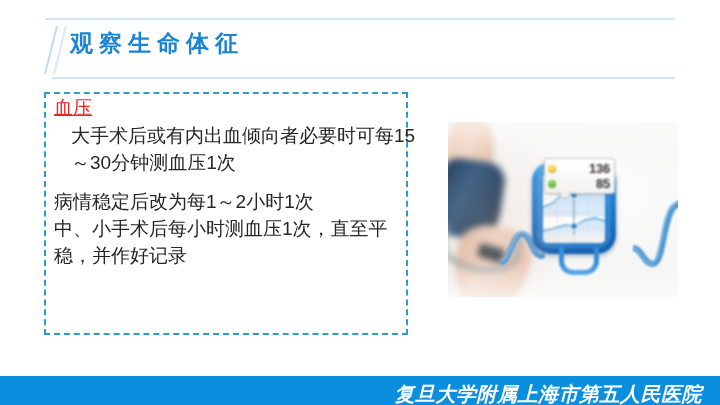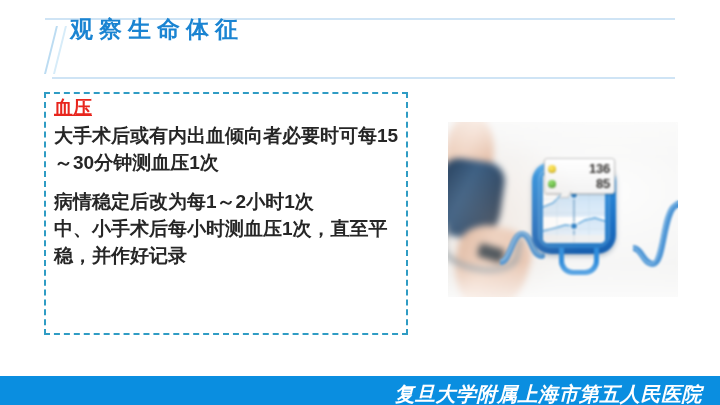--- a/index.html
+++ b/index.html
@@ -53,21 +53,21 @@
     background: #bcdcf2;
     transform: skewX(-14deg);
     transform-origin: bottom left;
   }
   .header-slash span.s1 { left: 0px; }
   .header-slash span.s2 { left: 9px; background: #d7ecf9; }
 
   .page-title {
     position: absolute;
     left: 70px;
-    top: 14px;
+    top: 28px;
     font-size: 23px;
     font-weight: bold;
     color: #1a84d2;
     letter-spacing: 6px;
     line-height: 30px;
     white-space: nowrap;
   }
 
   
   .content-box {
@@ -77,38 +77,37 @@
     width: 364px;
     height: 243px;
     border: 2px dashed #2f9cc4;
     box-sizing: border-box;
   }
   .body-text {
     position: absolute;
     left: 54px;
     top: 95px;
     width: 360px;
-    font-weight: bold;
   }
   .subhead {
     font-size: 19px;
     color: #e8251d;
     line-height: 26px;
     text-decoration: underline;
     text-decoration-color: #e8251d;
     text-underline-offset: 1px;
     white-space: nowrap;
   }
   .para {
     font-size: 19px;
     color: #262626;
     line-height: 27px;
     letter-spacing: 0px;
   }
-  .para.p1 { margin-top: 1px; width: 352px; }
+  .para.p1 { margin-top: 1px; width: 352px; margin-left: 17px; }
   .para.p2 { margin-top: 12px; }
   .para.p3 { width: 356px; }
 
   
   .photo {
     position: absolute;
     left: 448px;
     top: 122px;
     width: 230px;
     height: 175px;

